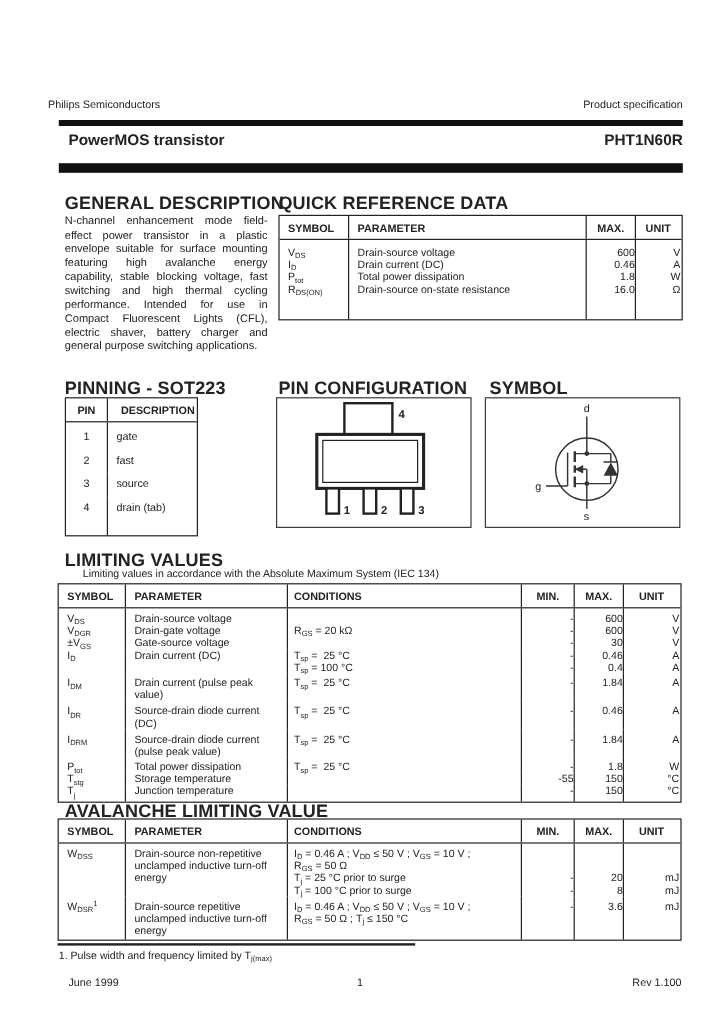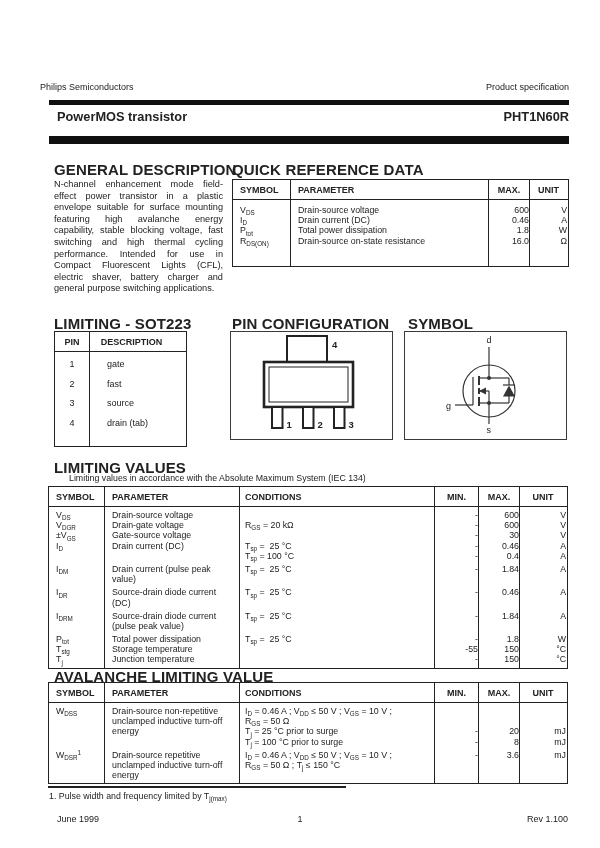--- a/index.html
+++ b/index.html
@@ -34,21 +34,21 @@
   .ctr{text-align:right;}
   .g > .cell{padding-top:0;}
   .g.first > .cell{padding-top:3px;}
   .g.gap > .cell{padding-top:3px;}
   .g.last > .cell{padding-bottom:3px;}
   .qrd-body > .cell{padding-top:5px;height:61px;}
   .pin-r > .cell{line-height:19.5px;font-size:9px;height:19.5px;}
   .pin-r.first > .cell{padding-top:3px;}
   .pin-r.last > .cell{padding-bottom:13px;}
   .pin-num{text-align:center;}
-  .pin-desc{padding-left:17px;}
+  .pin-desc{padding-left:7px;}
 
   .para{font-size:9.2px;line-height:11.6px;text-align:justify;}
   .figbox{position:absolute;border:1.8px solid #3a3a3a;background:#fff;box-sizing:border-box;}
   .rule{position:absolute;background:#222;}
   .foot{font-size:9px;}
   svg text{font-family:"Liberation Sans", sans-serif;}
 </style>
 </head>
 <body>
 
@@ -93,22 +93,22 @@
       </div>
       <div class="cell ctr">
         <div class="ln">V</div>
         <div class="ln">A</div>
         <div class="ln">W</div>
         <div class="ln">Ω</div>
       </div>
     </div>
   </div>
 
-  <div class="abs h1" style="left:54px;top:315px;">LIMITING - SOT223</div>
-  <div class="tbl" style="left:54px;top:331px;width:133px;">
+  <div class="abs h1" style="left:54px;top:315px;">PINNING - SOT223</div>
+  <div class="tbl" style="left:54px;top:331px;width:111px;">
     <div class="trow pin-cols hdr-row">
       <div class="cell th ctr" style="padding-left:0;">PIN</div>
       <div class="cell th ctr" style="padding-left:0;">DESCRIPTION</div>
     </div>
     <div class="trow pin-cols pin-r first">
       <div class="cell pin-num">1</div>
       <div class="cell pin-desc">gate</div>
     </div>
     <div class="trow pin-cols pin-r">
       <div class="cell pin-num">2</div>

